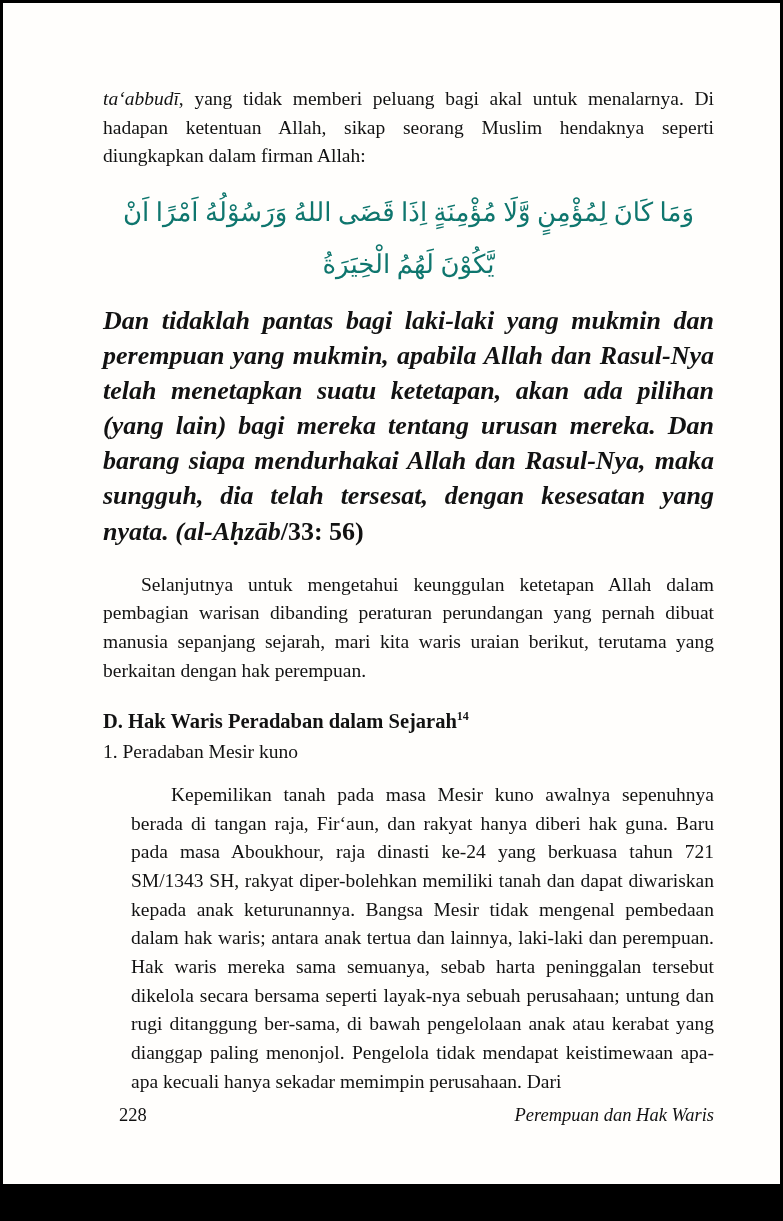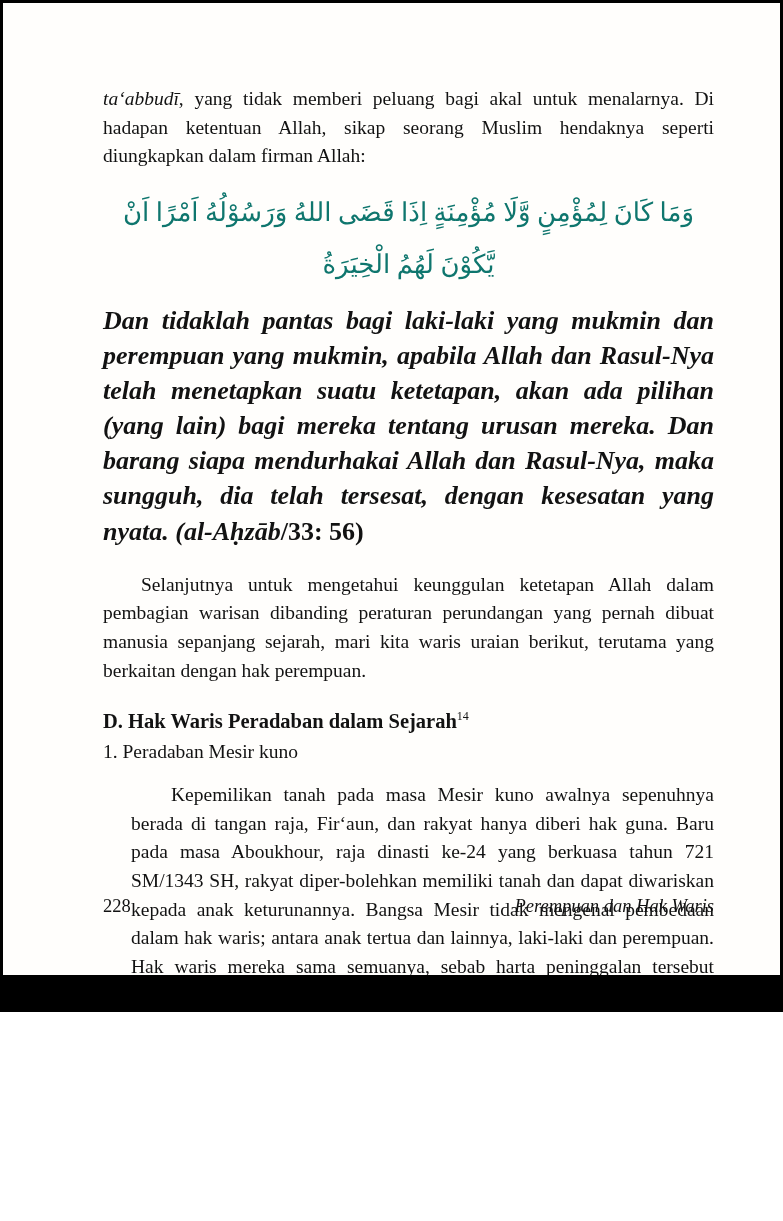--- a/index.html
+++ b/index.html
@@ -4,21 +4,21 @@
 <style>
   * { margin: 0; padding: 0; box-sizing: border-box; }
   html, body { background: #ffffff; }
   body {
     font-family: "Liberation Serif", serif;
     color: #121212;
   }
   .page {
     position: relative;
     width: 783px;
-    height: 1012px;
+    height: 1221px;
     margin: 0 auto;
     background: #fffefc;
     border: 3px solid #000;
     overflow: hidden;
   }
   .content {
     padding: 82px 66px 0 100px;
   }
   p.body {
     font-size: 19.5px;
@@ -53,35 +53,35 @@
     margin-bottom: 24px;
   }
 
   h2.section-heading {
     font-size: 20.5px;
     font-weight: bold;
     margin: 4px 0 8px 0;
   }
   h2.section-heading sup {
     font-size: 12px;
-    font-weight: normal;
+    font-weight: bold;
   }
   .subheading {
     font-size: 19.5px;
     margin-bottom: 18px;
   }
   .indented-block {
     margin-left: 28px;
     text-indent: 40px;
     line-height: 1.47;
   }
 
   .footer {
     position: absolute;
-    left: 100px;
+    left: 116px;
     right: 66px;
     bottom: 92px;
     display: flex;
     justify-content: space-between;
     align-items: flex-end;
     font-size: 18.5px;
   }
   .running-title { font-style: italic; }
 
   .bottom-bar {

